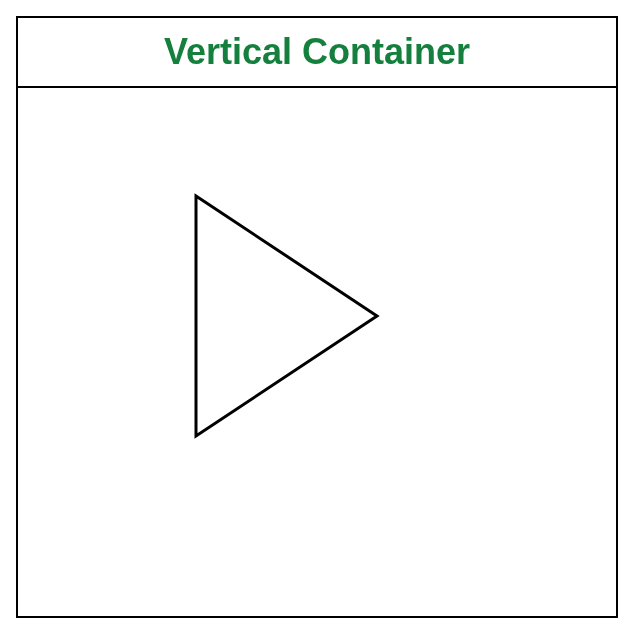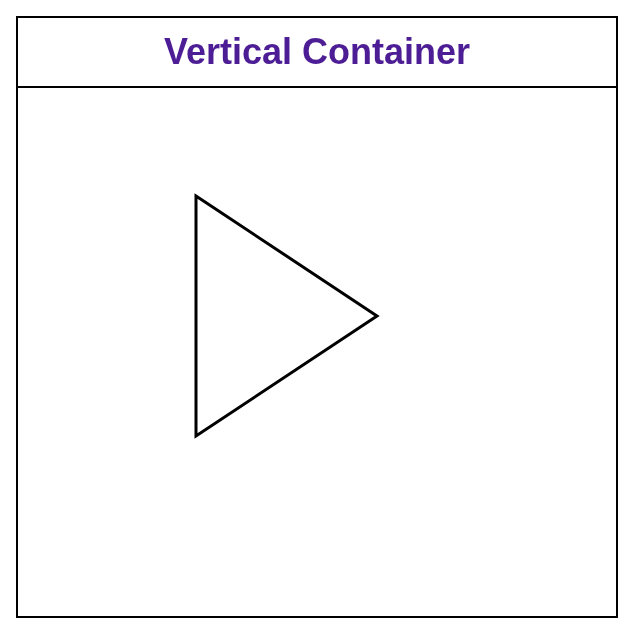--- a/index.html
+++ b/index.html
@@ -8,21 +8,21 @@
       position: absolute; left: 16px; top: 16px;
       width: 598px; height: 598px;
       border: 2px solid #000000; box-sizing: content-box;
       background: #ffffff;
     }
     .header {
       position: absolute; left: 0; top: 0; width: 598px; height: 68px;
       border-bottom: 2px solid #000000;
       display: flex; align-items: center; justify-content: center;
       font-family: "Liberation Sans", sans-serif;
-      font-weight: bold; font-size: 36px; color: #4c1d95;
+      font-weight: bold; font-size: 36px; color: #15803d;
     }
     .shape-layer { position: absolute; left: 0; top: 0; width: 633px; height: 633px; pointer-events: none; }
   </style>
 </head>
 <body>
 
 <div class="container">
   <div class="header">
     <span>Vertical Container</span>
   </div>

